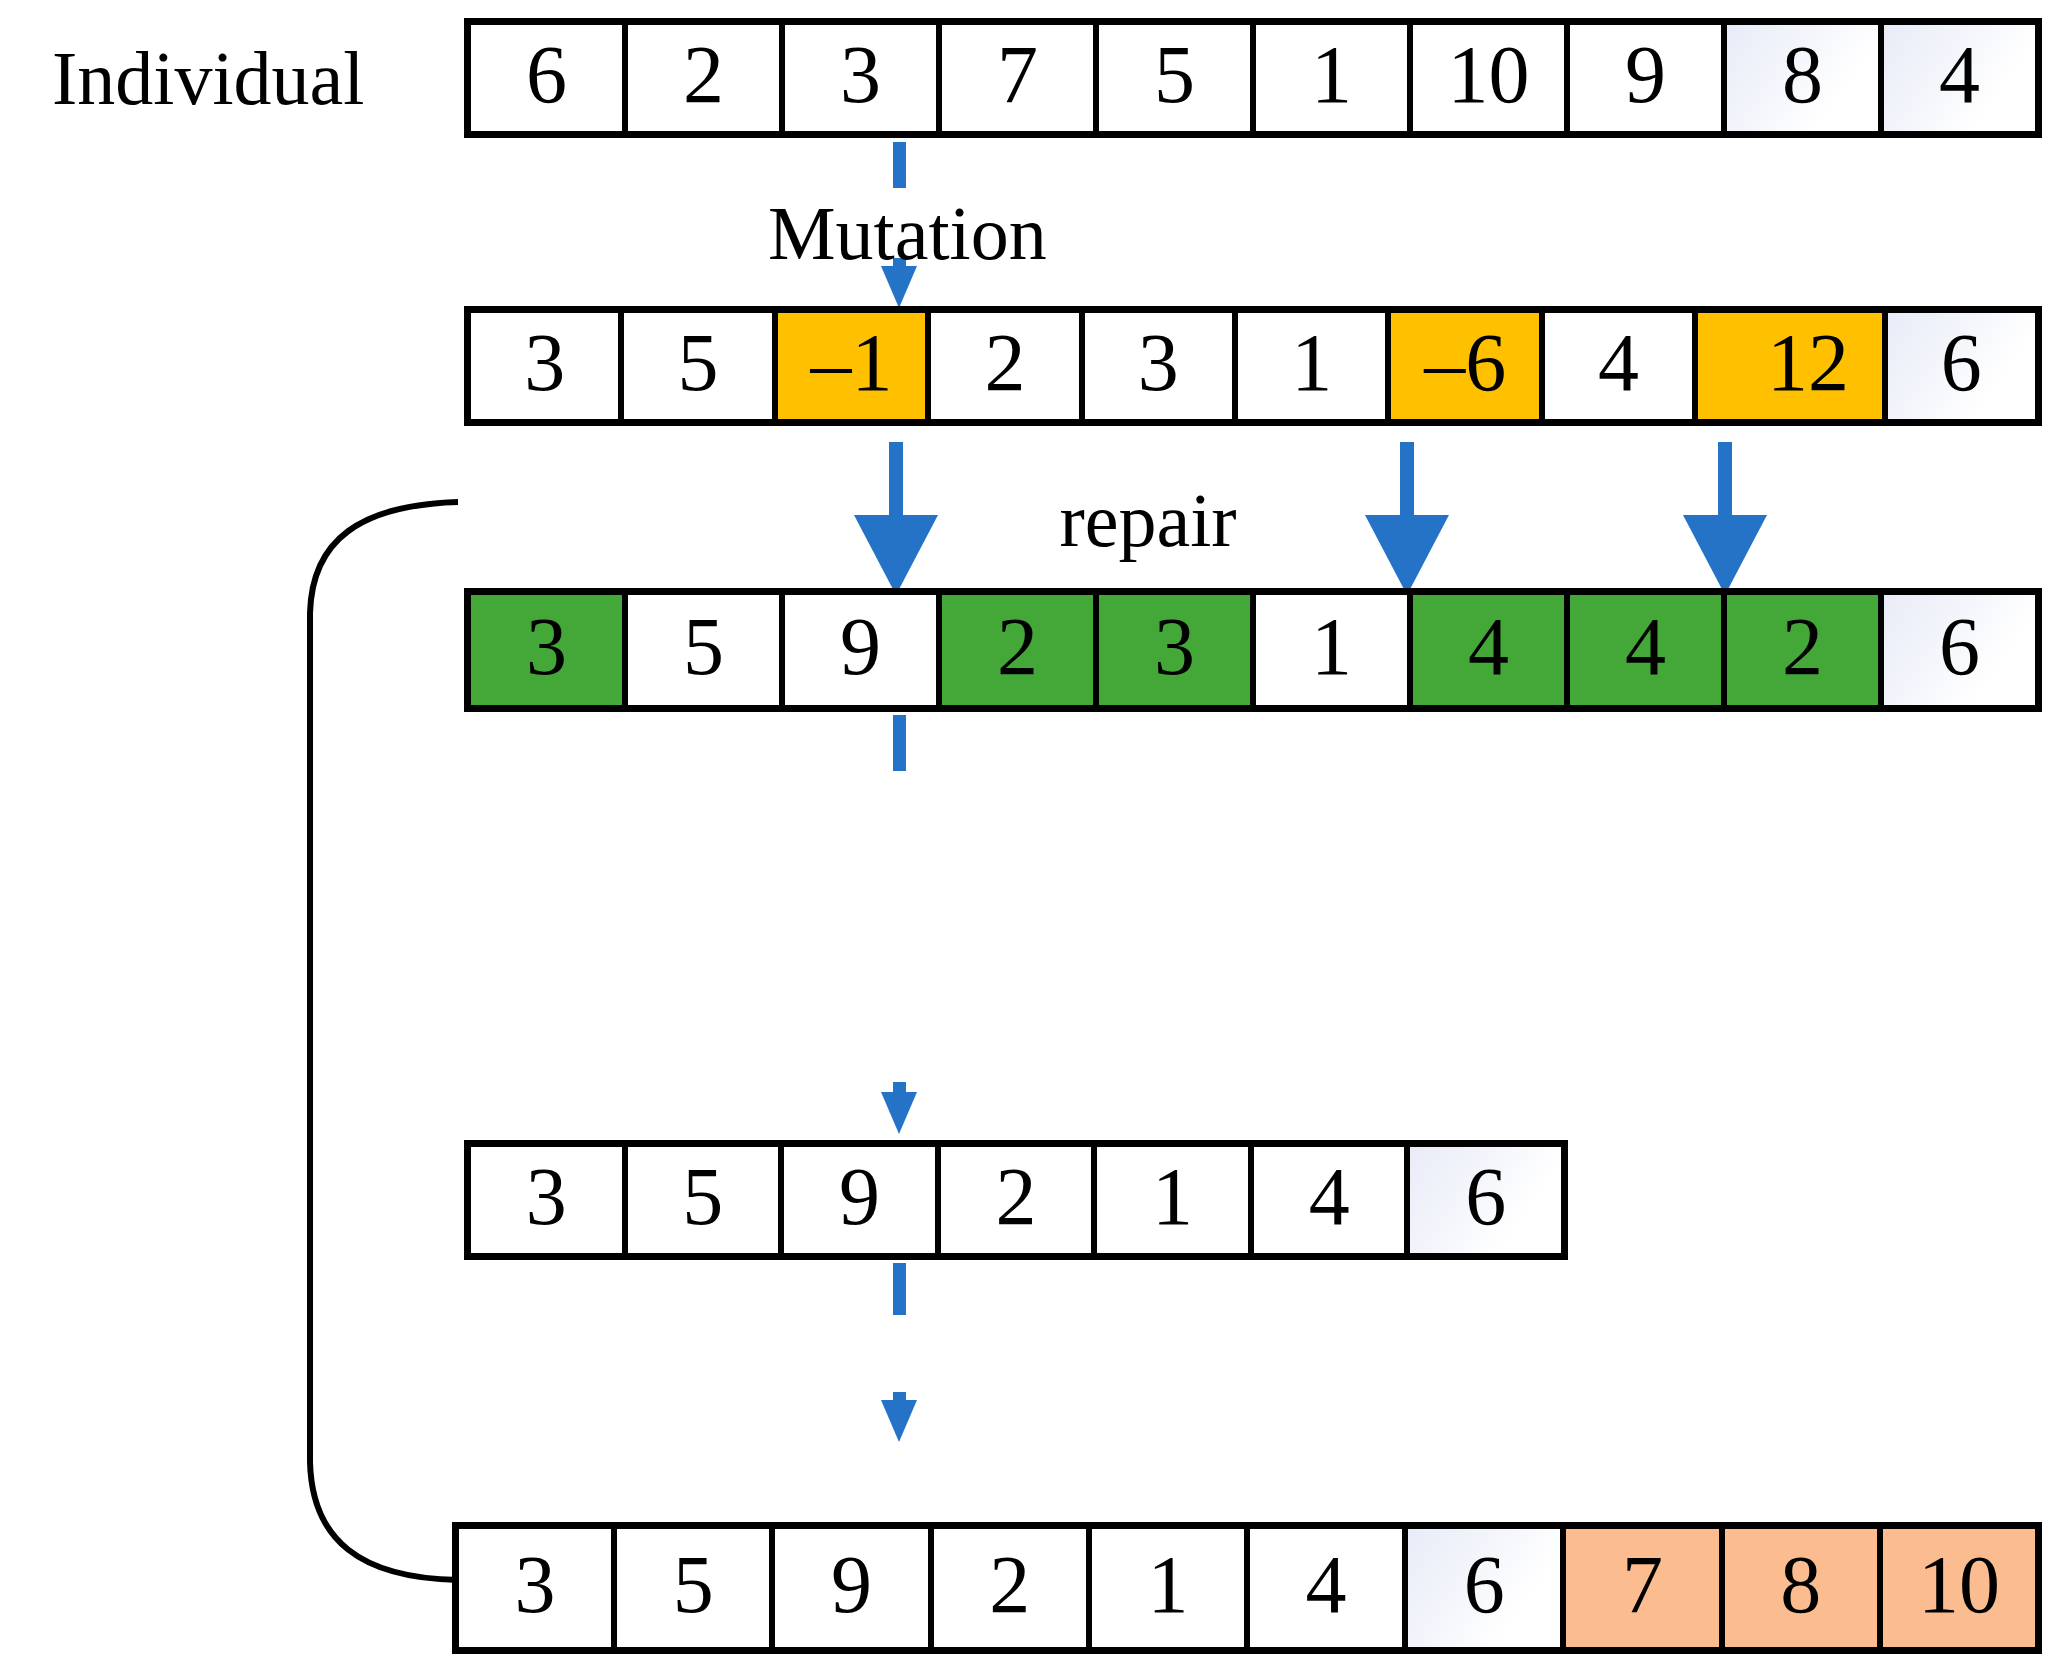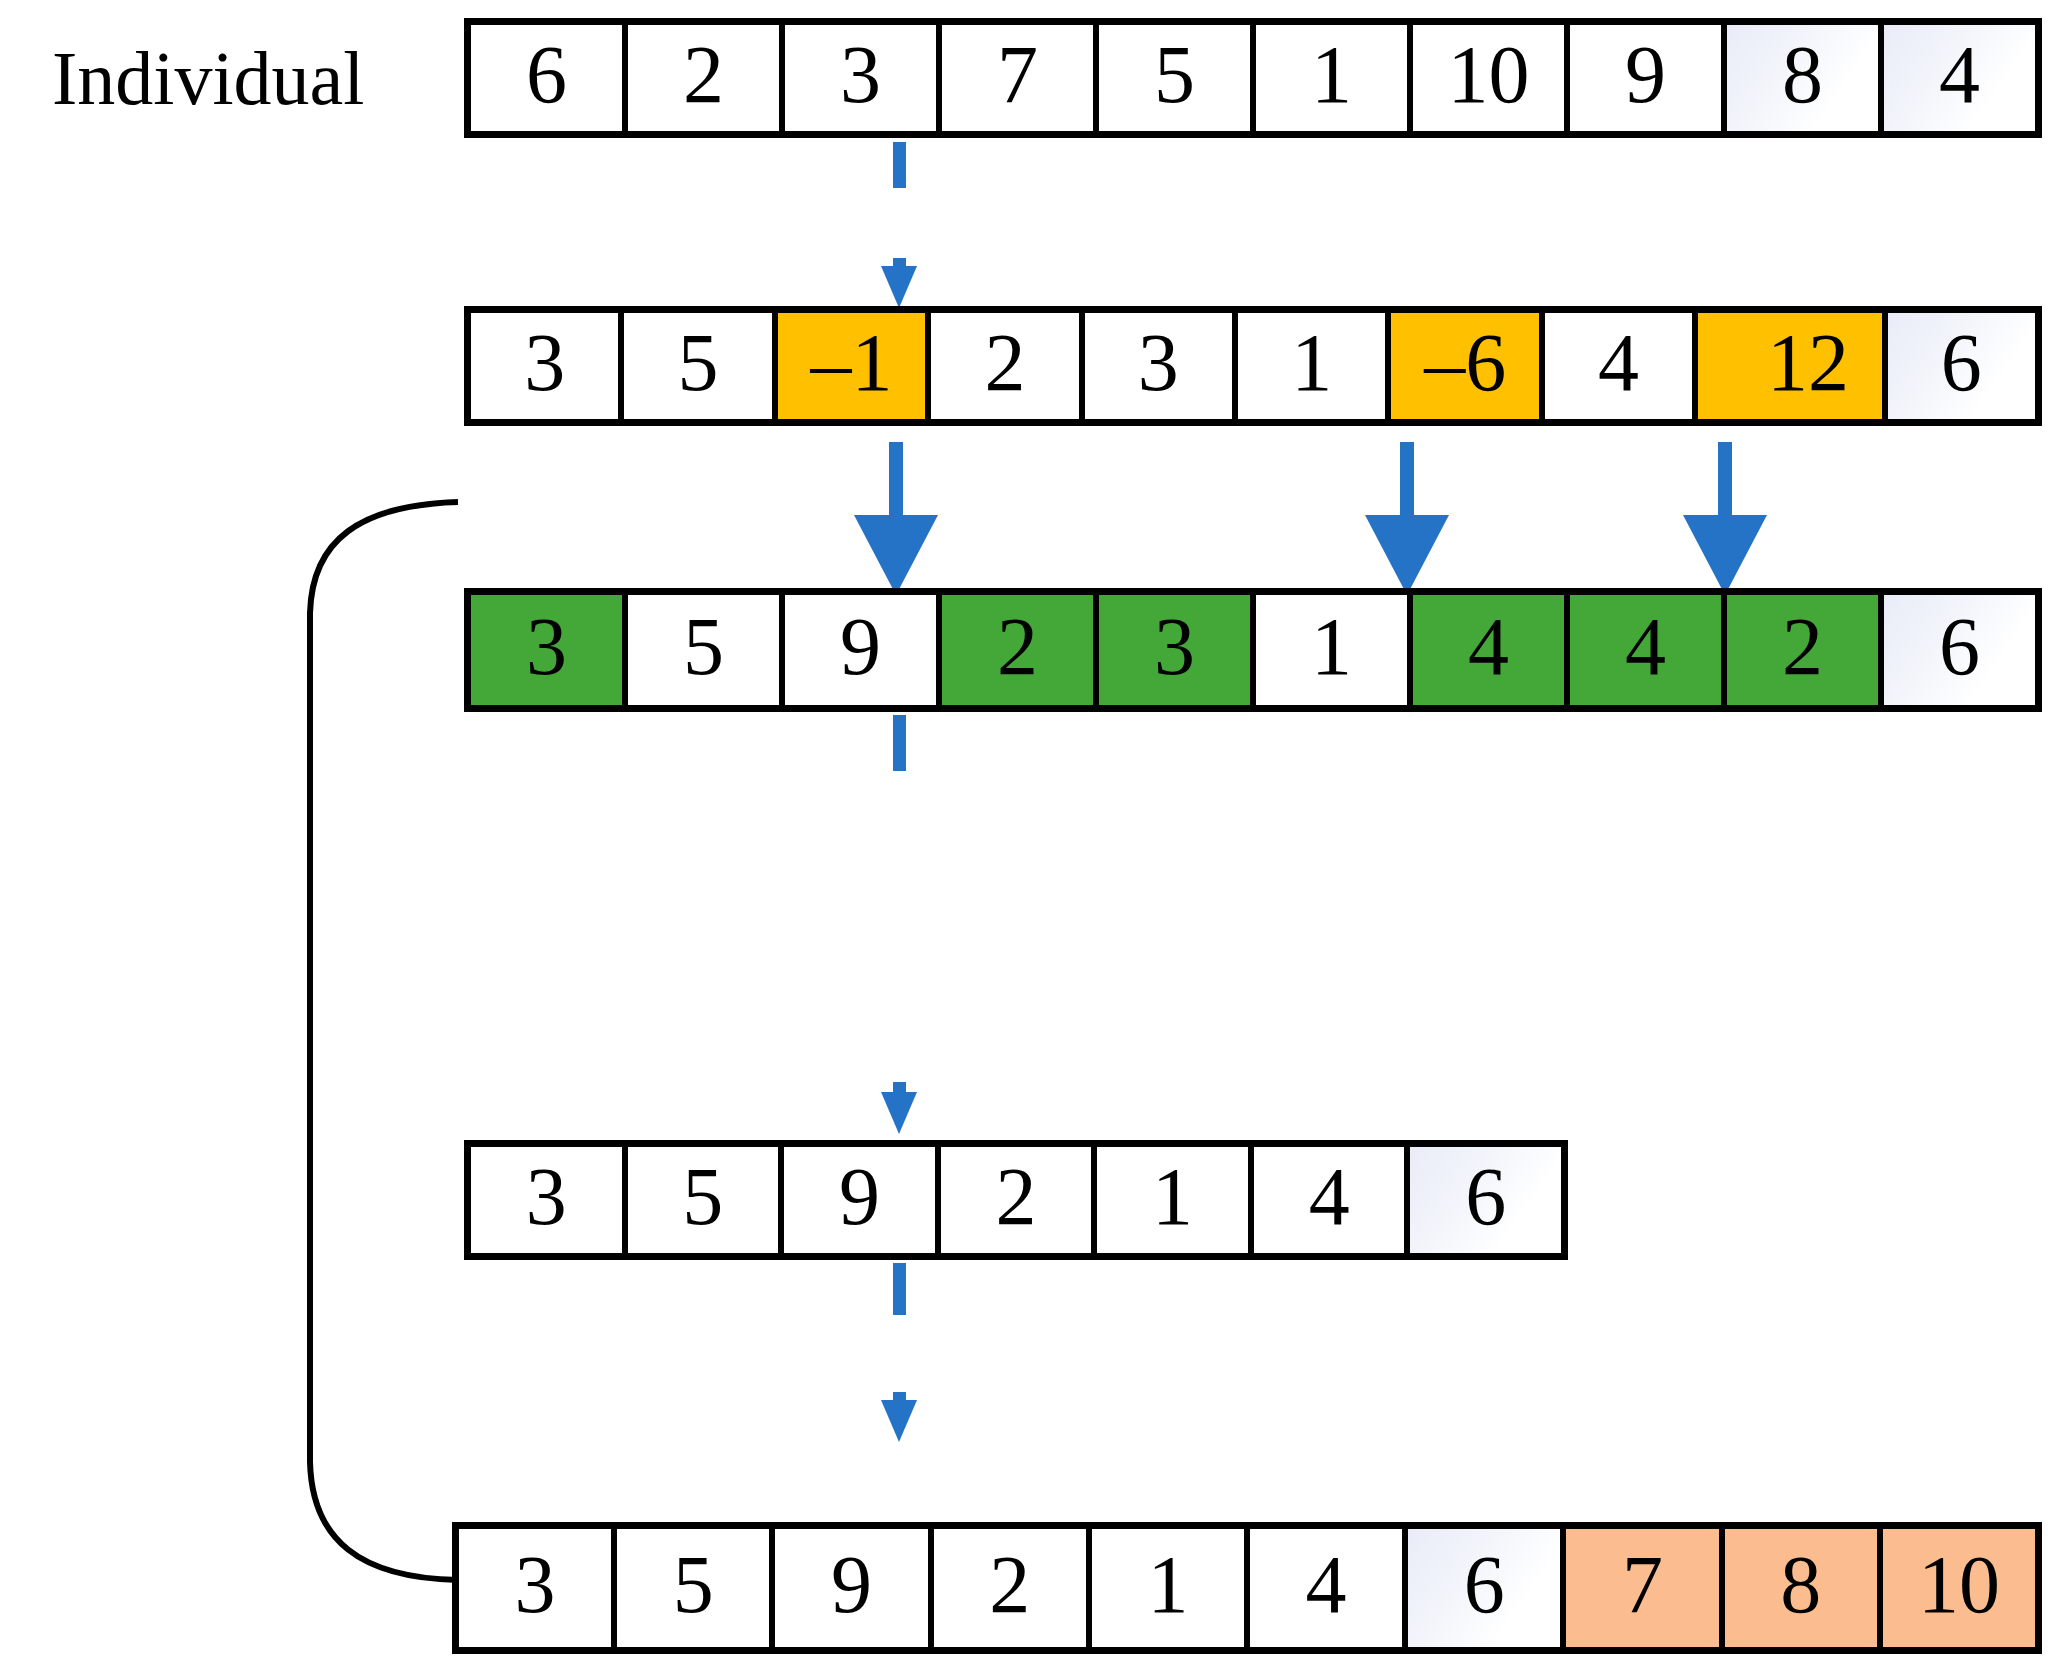--- a/index.html
+++ b/index.html
@@ -115,20 +115,21 @@
       <div class="cell" style="flex: 1 1 0px;">7</div>
       <div class="cell" style="flex: 1 1 0px;">5</div>
       <div class="cell" style="flex: 1 1 0px;">1</div>
       <div class="cell" style="flex: 1 1 0px;">10</div>
       <div class="cell" style="flex: 1 1 0px;">9</div>
       <div class="cell fade" style="flex: 1 1 0px;">8</div>
       <div class="cell fade" style="flex: 1 1 0px;">4</div>
     </div>
 
   <div class="vstem" style="left:893px;top:132px;width:13px;height:46px;"></div>
+  <div class="flowlabel" style="left:768px;top:185px;width:266px;">Mutation</div>
   <div class="vstem" style="left:893px;top:248px;width:13px;height:10px;"></div>
   <div class="arrowhead" style="left:881px;top:256px;"></div>
 
   <div class="row" id="row-1" style="left:464px;top:296px;width:1578px;height:120px;">
       <div class="cell" style="flex: 1 1 0px;">3</div>
       <div class="cell" style="flex: 1 1 0px;">5</div>
       <div class="cell orange" style="flex: 1 1 0px;">–1</div>
       <div class="cell" style="flex: 1 1 0px;">2</div>
       <div class="cell" style="flex: 1 1 0px;">3</div>
       <div class="cell" style="flex: 1 1 0px;">1</div>
@@ -140,20 +141,21 @@
 
   <div class="repair-stem" style="left:889px;top:432px;height:86px;"></div>
   <div class="repair-head" style="left:854px;top:505px;"></div>
 
   <div class="repair-stem" style="left:1400px;top:432px;height:86px;"></div>
   <div class="repair-head" style="left:1365px;top:505px;"></div>
 
   <div class="repair-stem" style="left:1718px;top:432px;height:86px;"></div>
   <div class="repair-head" style="left:1683px;top:505px;"></div>
 
+  <div class="flowlabel" style="left:1000px;top:472px;width:296px;">repair</div>
 
   <div class="row" id="row-2" style="left:464px;top:578px;width:1578px;height:124px;">
       <div class="cell green" style="flex: 1 1 0px;">3</div>
       <div class="cell" style="flex: 1 1 0px;">5</div>
       <div class="cell" style="flex: 1 1 0px;">9</div>
       <div class="cell green" style="flex: 1 1 0px;">2</div>
       <div class="cell green" style="flex: 1 1 0px;">3</div>
       <div class="cell" style="flex: 1 1 0px;">1</div>
       <div class="cell green" style="flex: 1 1 0px;">4</div>
       <div class="cell green" style="flex: 1 1 0px;">4</div>

